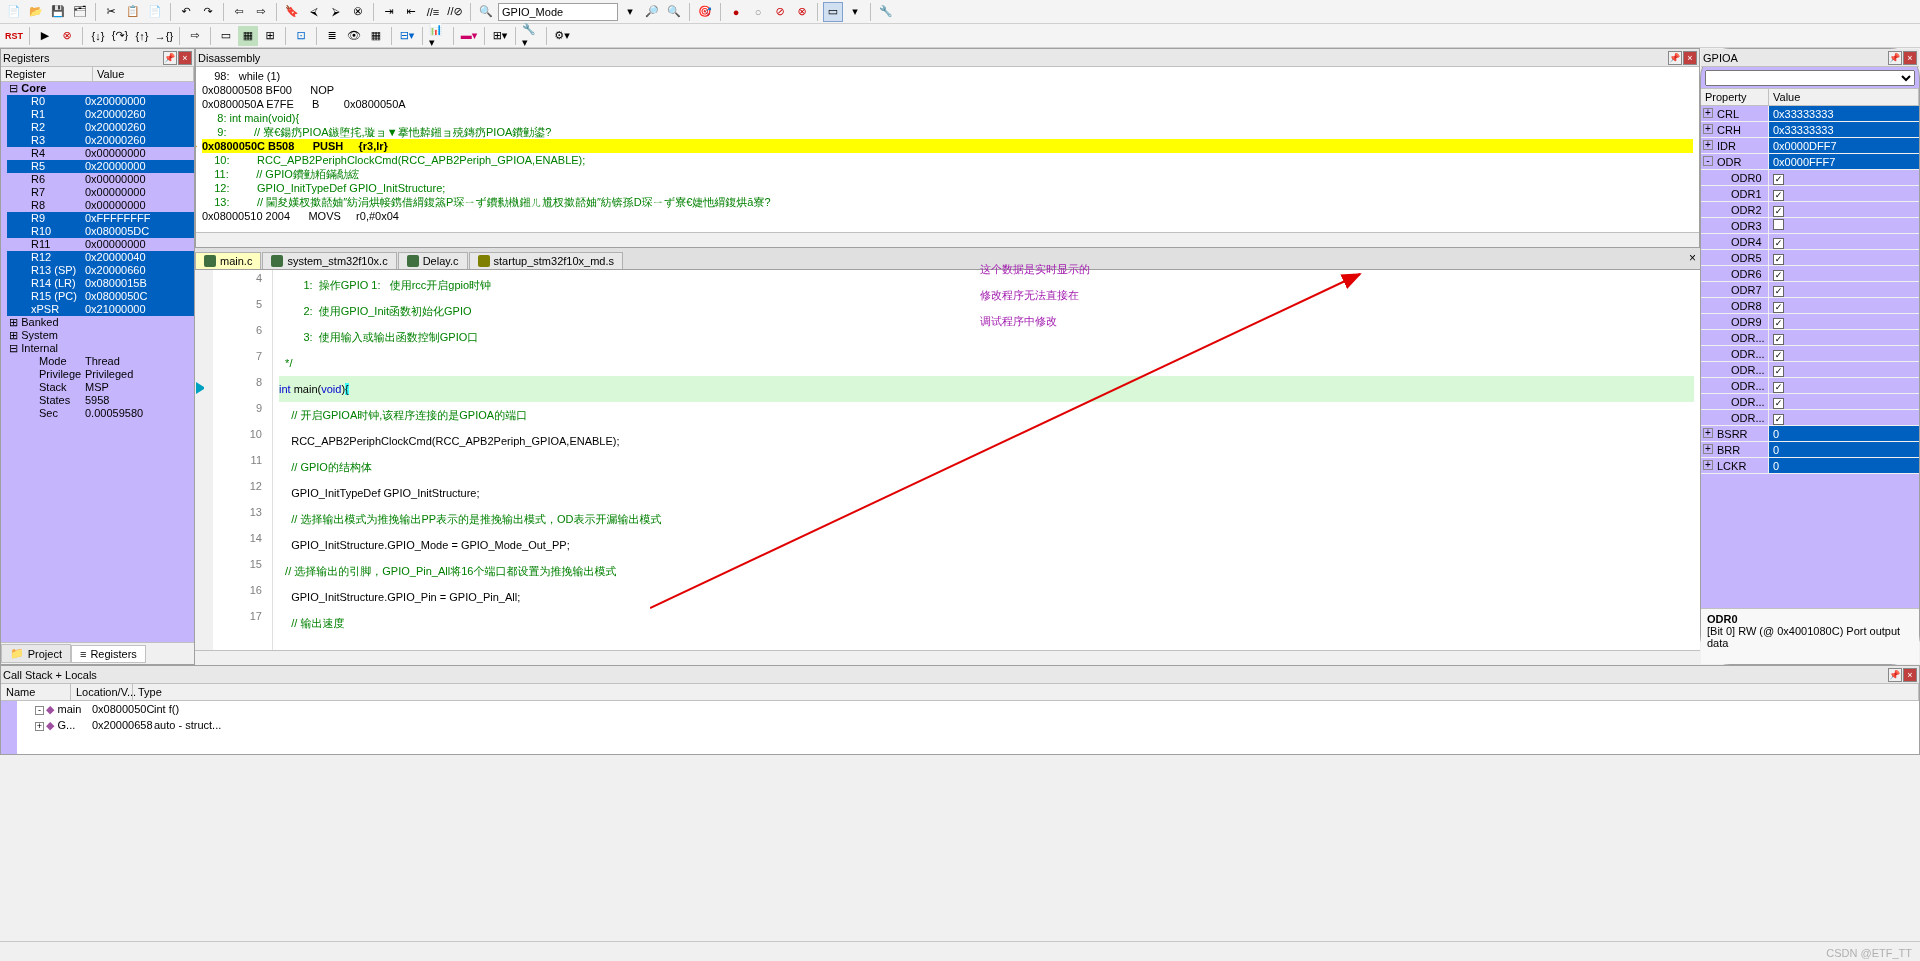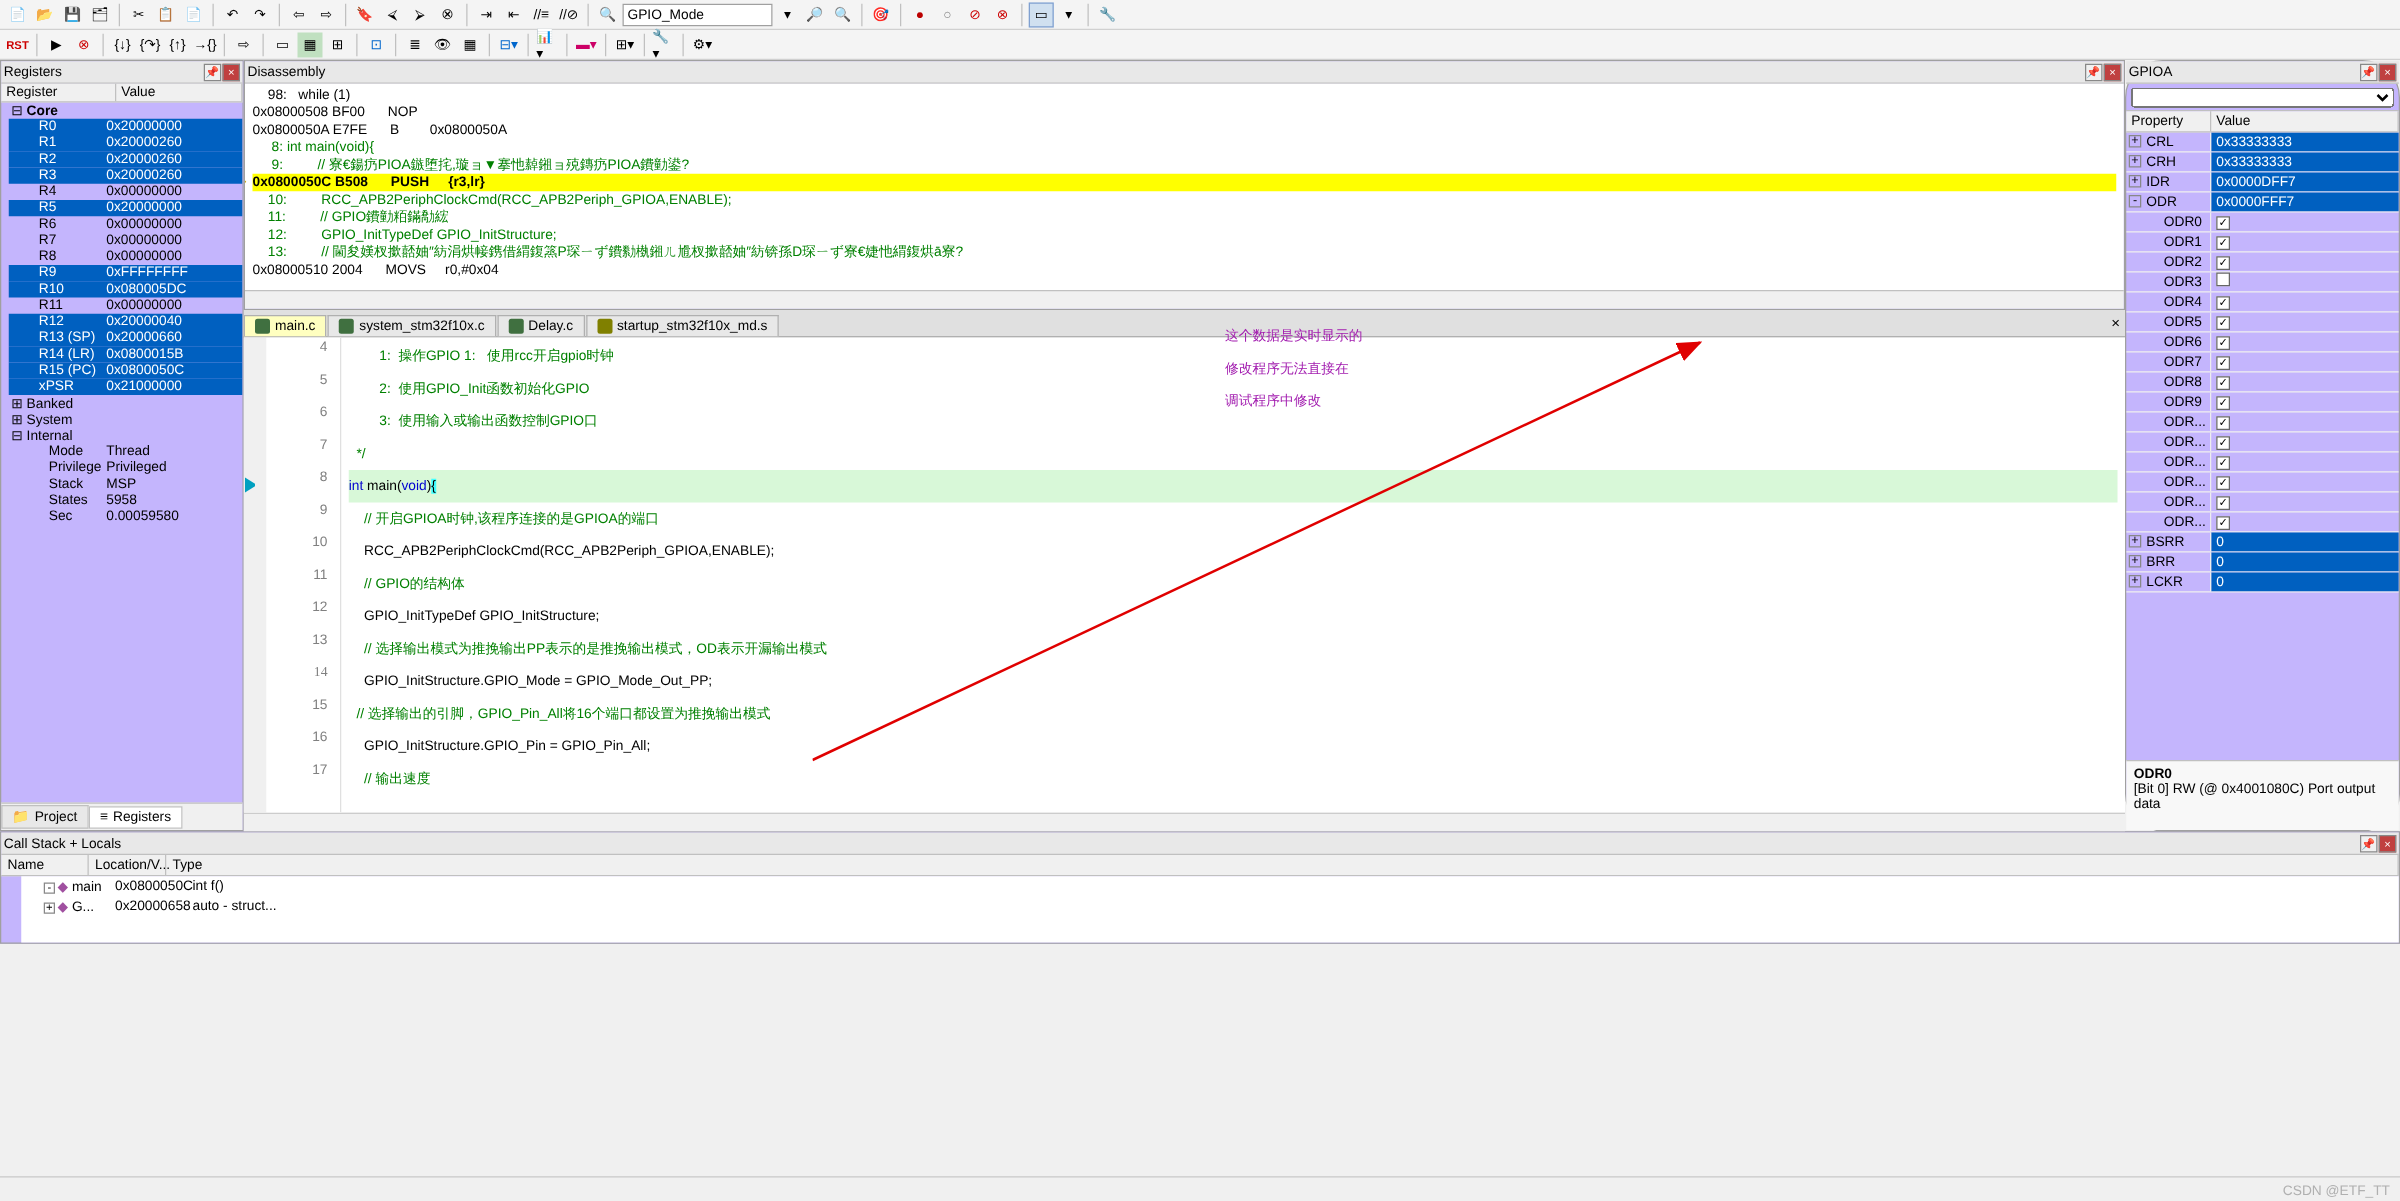--- a/index.html
+++ b/index.html
@@ -338,21 +338,21 @@
           <div style="height: 26px;">4</div>
           <div style="height: 26px;">5</div>
           <div style="height: 26px;">6</div>
           <div style="height: 26px;">7</div>
           <div style="height: 26px;">8</div>
           <div style="height: 26px;">9</div>
           <div style="height: 26px;">10</div>
           <div style="height: 26px;">11</div>
           <div style="height: 26px;">12</div>
           <div style="height: 26px;">13</div>
-          <div style="height: 26px; font-family: Liberation Serif, serif;">14</div>
+          <div style="height: 26px;">14</div>
           <div style="height: 26px;">15</div>
           <div style="height: 26px;">16</div>
           <div style="height: 26px;">17</div>
         </div>
       <div class="code-area" id="code-area"><div class="cm">        1:  操作GPIO 1:   使用rcc开启gpio时钟</div><div class="cm">        2:  使用GPIO_Init函数初始化GPIO</div><div class="cm">        3:  使用输入或输出函数控制GPIO口</div><div class="cm">  */</div><div class="hl-line"><span class="kw">int</span> main(<span class="kw">void</span>)<span class="brace">{</span></div><div class="cm">    // 开启GPIOA时钟,该程序连接的是GPIOA的端口</div><div>    RCC_APB2PeriphClockCmd(RCC_APB2Periph_GPIOA,ENABLE);</div><div class="cm">    // GPIO的结构体</div><div>    GPIO_InitTypeDef GPIO_InitStructure;</div><div class="cm">    // 选择输出模式为推挽输出PP表示的是推挽输出模式，OD表示开漏输出模式</div><div>    GPIO_InitStructure.GPIO_Mode = GPIO_Mode_Out_PP;</div><div class="cm">  // 选择输出的引脚，GPIO_Pin_All将16个端口都设置为推挽输出模式</div><div>    GPIO_InitStructure.GPIO_Pin = GPIO_Pin_All;</div><div class="cm">    // 输出速度</div></div>
     </div>
     <div class="scroll-h"></div>
   </div>
 
   <div class="panel gpio-panel">

